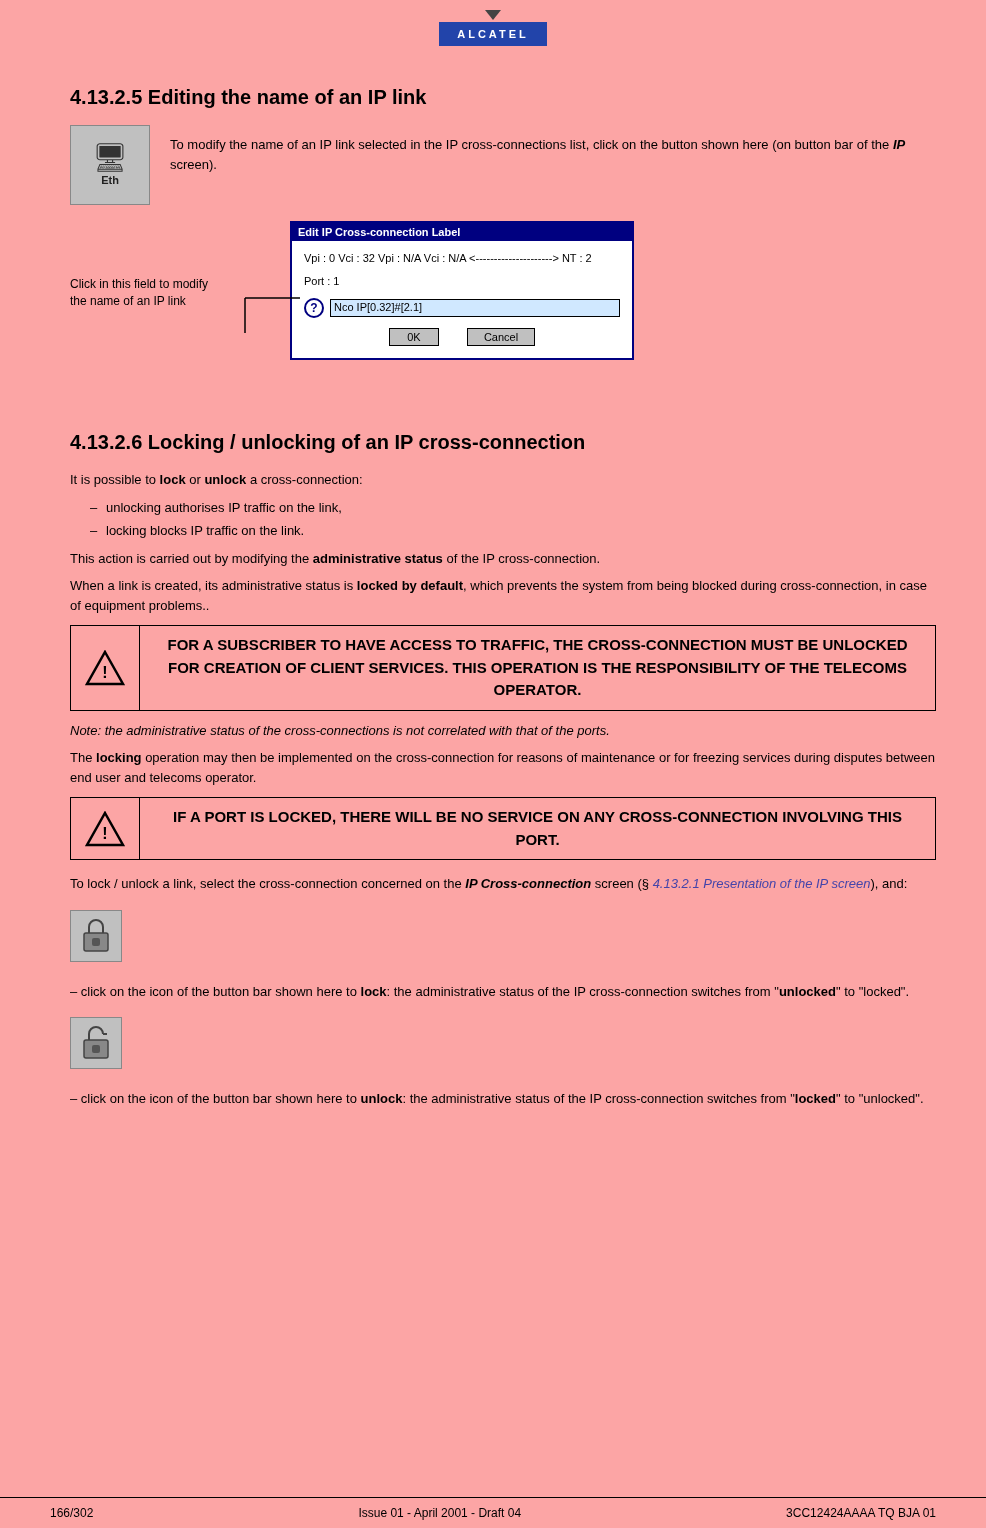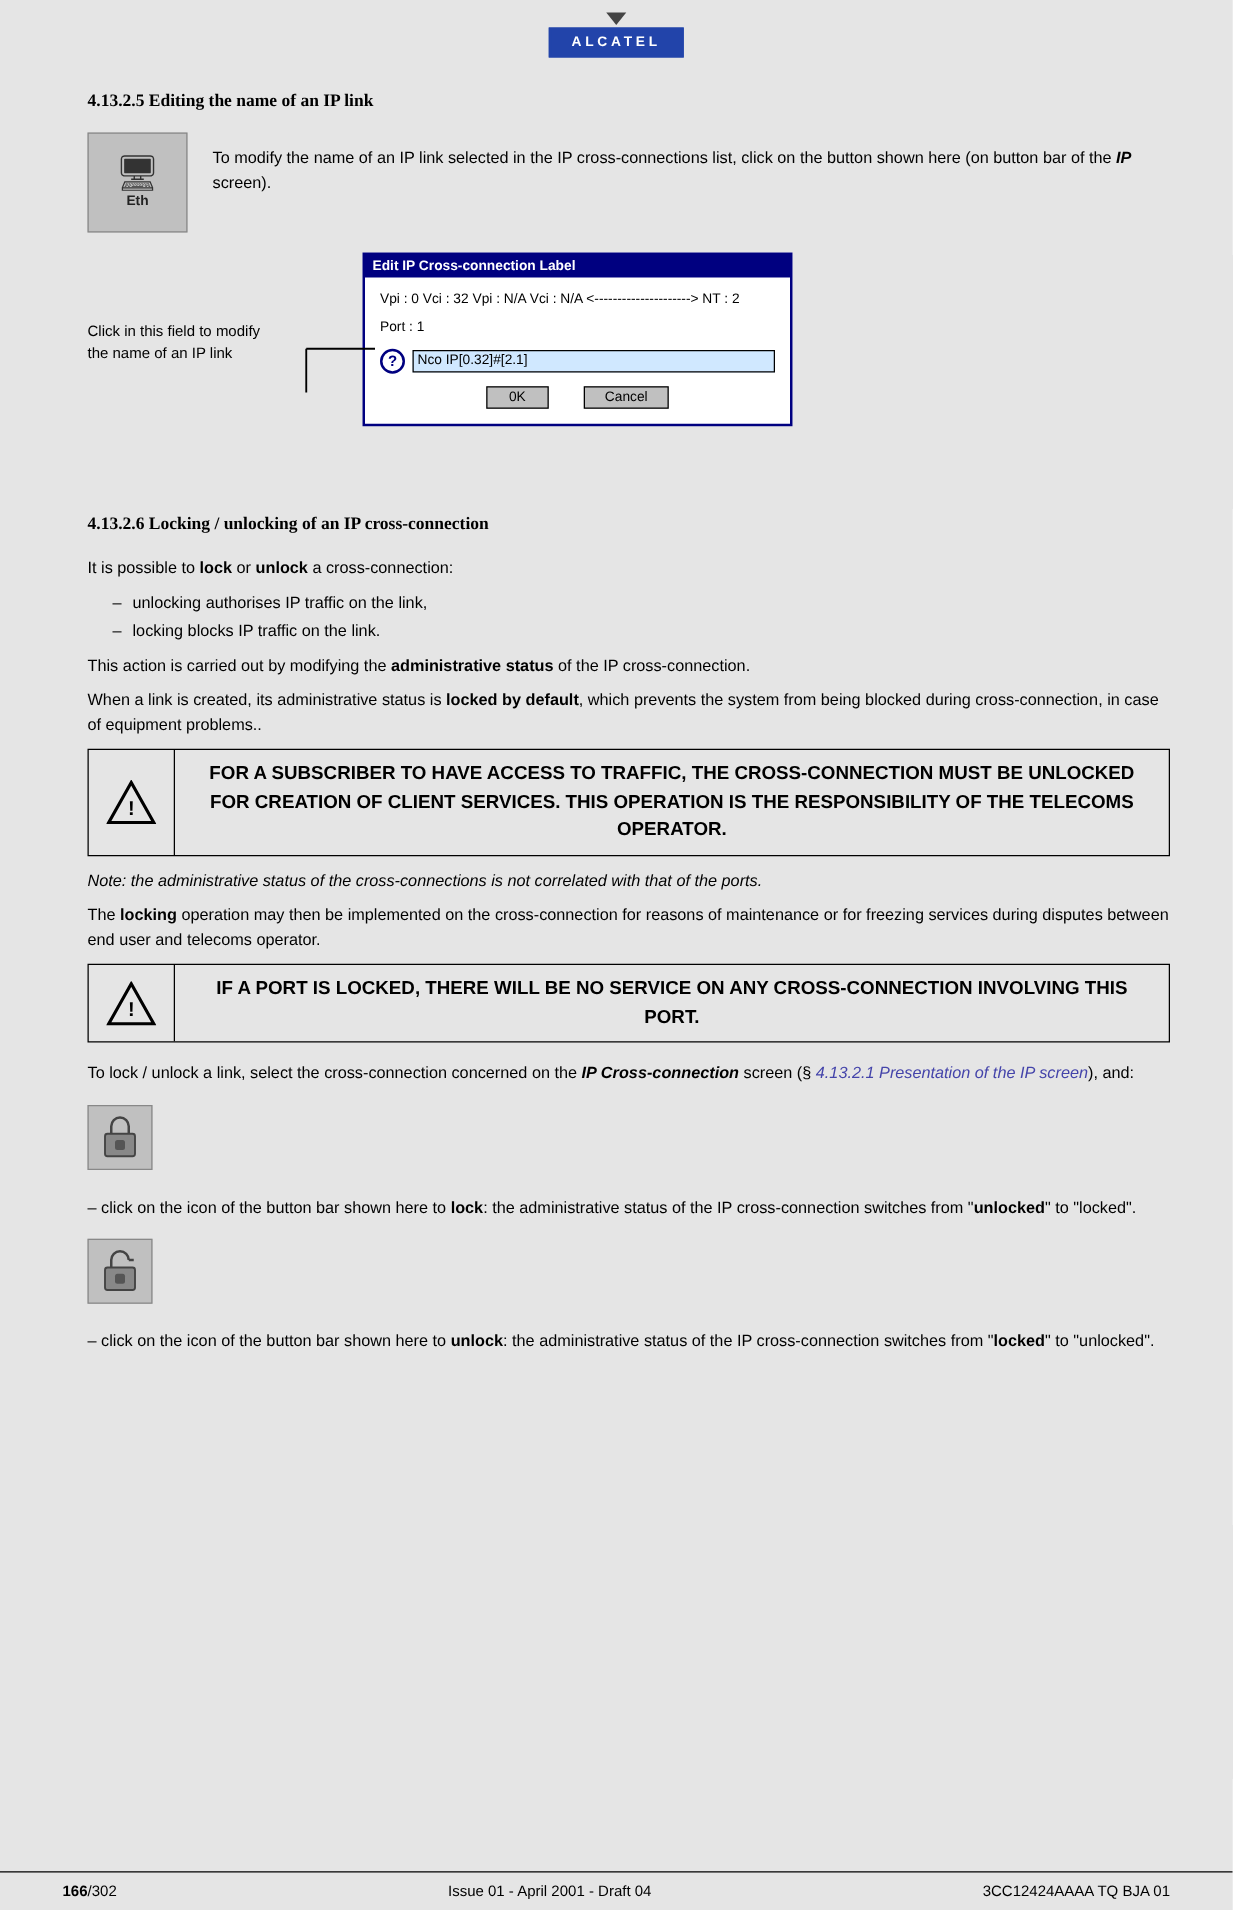--- a/index.html
+++ b/index.html
@@ -11,21 +11,21 @@
       width: 986px;
       min-height: 1528px;
       position: relative;
     }
 
     .page-container {
       width: 986px;
       min-height: 1528px;
       padding: 0;
       position: relative;
-      background: #e5e5e5;
+      background: #fca5a5;
     }
 
     
     .header {
       display: flex;
       justify-content: center;
       align-items: flex-start;
       padding: 10px 0 8px 0;
       border-bottom: none;
     }
@@ -50,25 +50,24 @@
       color: #ffffff;
       font-size: 11px;
       font-weight: bold;
       letter-spacing: 3px;
       padding: 4px 16px;
       border: 2px solid #2244aa;
     }
 
     
     .section-heading {
-      font-size: 14px;
+      font-size: 20px;
       font-weight: bold;
       margin-bottom: 16px;
-      margin-top: 10px;
-      font-family: Liberation Serif, serif;
+      margin-top: 22px;
     }
 
     
     .body-text {
       font-size: 13px;
       line-height: 1.5;
       margin-bottom: 8px;
     }
 
     
@@ -273,21 +272,21 @@
       border-top: 1px solid #000;
       padding: 8px 50px;
       display: flex;
       justify-content: space-between;
       font-size: 12px;
     }
 
     .italic-text { font-style: italic; }
     .bold-text { font-weight: bold; }
 
-    .page-number { font-weight: bold; }
+    .page-number { font-weight: normal; }
   </style>
 </head>
 <body>
 
 <div class="page-container">
 
   <div class="header">
     <div class="alcatel-logo-container">
       <div class="alcatel-arrow"></div>
       <div class="alcatel-logo">

